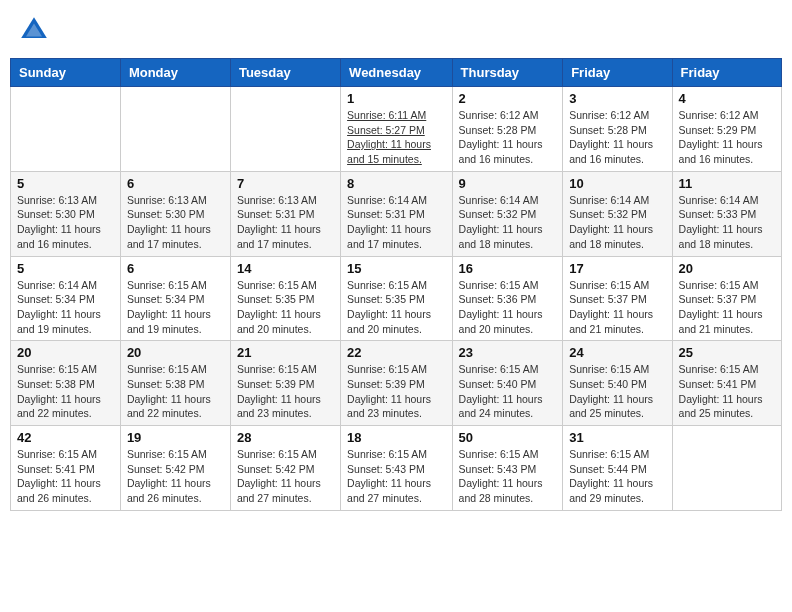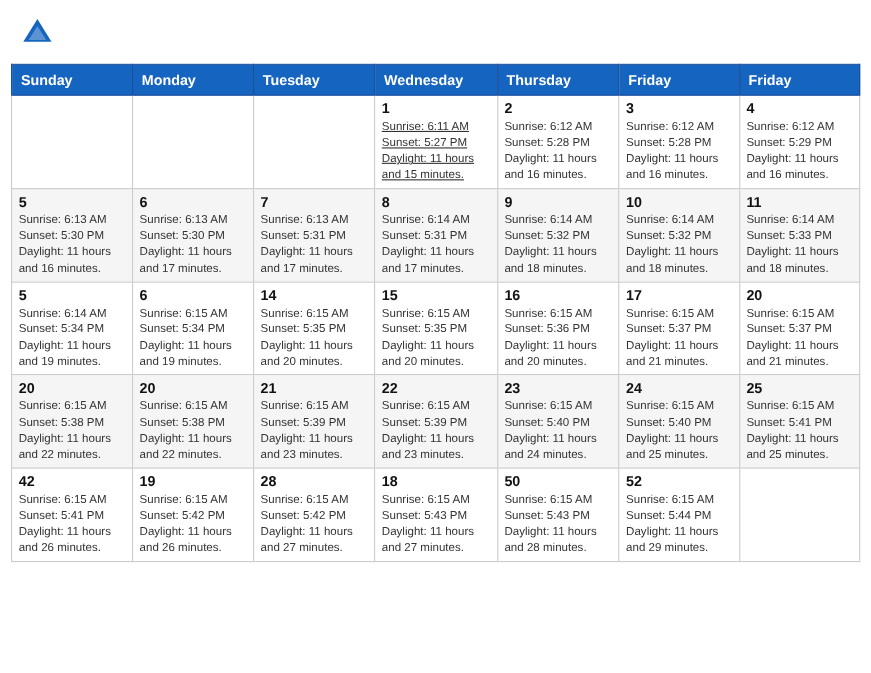--- a/index.html
+++ b/index.html
@@ -314,21 +314,21 @@
 Sunset: 5:43 PM
 Daylight: 11 hours and 27 minutes.</div>
         </td>
         <td>
           <div class="day-number">50</div>
           <div class="day-info" style="white-space: pre-line;">Sunrise: 6:15 AM
 Sunset: 5:43 PM
 Daylight: 11 hours and 28 minutes.</div>
         </td>
         <td>
-          <div class="day-number">52</div>
+          <div class="day-number">31</div>
           <div class="day-info" style="white-space: pre-line;">Sunrise: 6:15 AM
 Sunset: 5:44 PM
 Daylight: 11 hours and 29 minutes.</div>
         </td>
         <td class="empty-cell"></td>
       </tr>
     </tbody>
 </table>
 
 </body></html>

